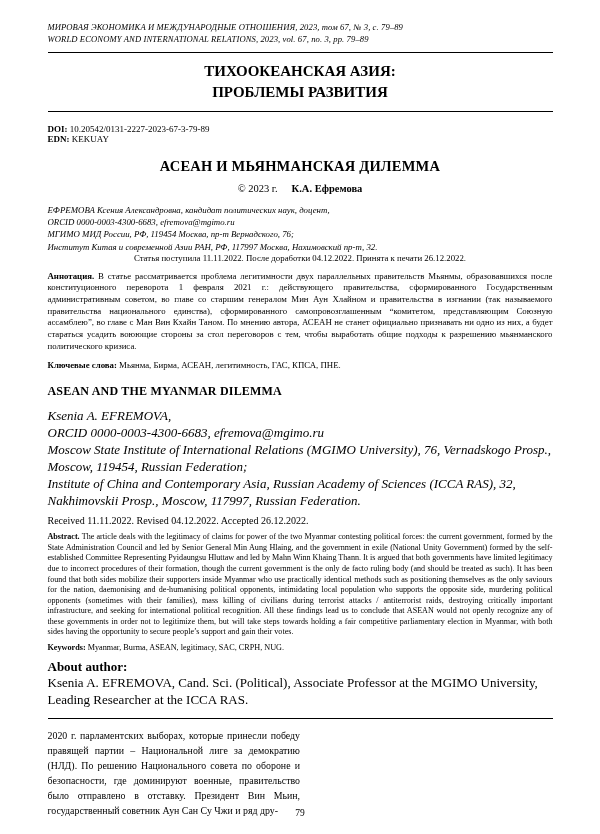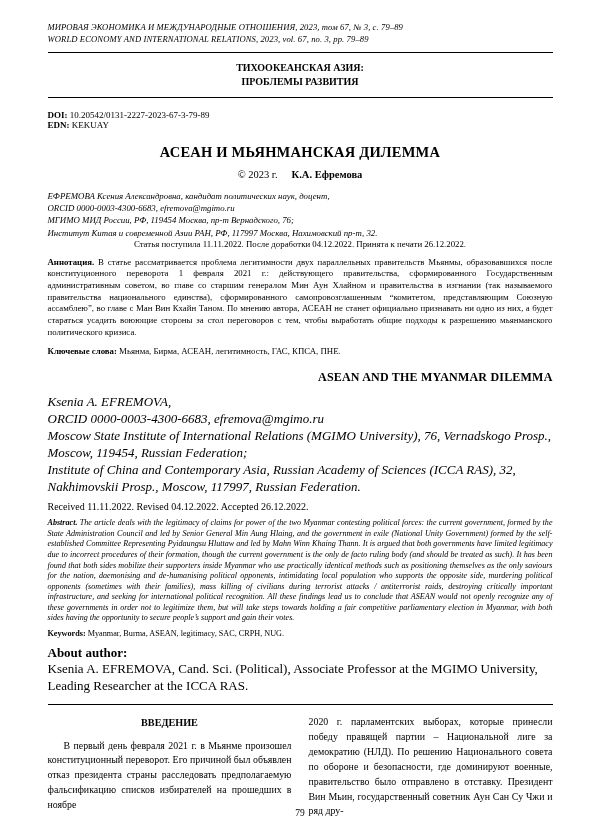--- a/index.html
+++ b/index.html
@@ -5,33 +5,33 @@
   * { margin:0; padding:0; box-sizing:border-box; }
   html,body { background:#ffffff; }
   .page {
     width:585px; height:834px; margin:0 auto; position:relative;
     background:#ffffff; color:#000;
     font-family:"Liberation Serif", serif;
     padding:22px 40px 18px 40px; overflow:hidden;
   }
   .journal-line { font-style:italic; font-size:8.6px; line-height:1.35; letter-spacing:.1px; }
   .rule { border:none; border-top:1px solid #000; margin:7px 0; }
-  .banner { text-align:center; font-weight:bold; font-size:10px; line-height:1.4; margin:8px 0 8px; }
+  .banner { text-align:center; font-weight:bold; font-size:15px; line-height:1.4; margin:8px 0 8px; }
   .doi-row { display:flex; justify-content:space-between; font-size:9px; margin:12px 0 4px;flex-direction:column; }
   .ru-title { text-align:center; font-weight:bold; font-size:14.5px; letter-spacing:.2px; margin-top:14px; }
   .copy-line { text-align:center; font-size:10.5px; margin-top:8px; }
   .copy-line .name { font-weight:bold; margin-left:14px;text-align:right; }
   .author-block { font-style:italic; font-size:8.8px; line-height:1.38; margin-top:10px; }
   .received-ru { text-align:center; font-size:8.8px; margin-top:0; }
   .para { font-size:8.8px; line-height:1.33; text-align:justify; margin-top:8px; }
   .kw { font-size:8.8px; margin-top:7px; }
-  .en-title { text-align:right; font-weight:bold; font-size:12px; margin-top:14px; letter-spacing:.2px; }
+  .en-title { text-align:left; font-weight:bold; font-size:12px; margin-top:14px; letter-spacing:.2px; }
   .author-block-en { font-style:italic; font-size:13px; line-height:1.32; margin-top:8px; }
   .received-en { font-size:10px; margin-top:6px; }
-  .para-en { font-size:8.1px; line-height:1.3; text-align:justify; margin-top:6px;font-style:italic; }
+  .para-en { font-size:8.1px; line-height:1.3; text-align:justify; margin-top:6px; }
   .kw-en { font-size:8.2px; margin-top:5px; }
   .about { font-size:13px; line-height:1.3; margin-top:7px; }
   .body-rule { margin-top:9px; }
   .columns { display:flex; gap:17px; margin-top:10px; }
   .col { width:50%; font-size:9.9px; line-height:1.5; text-align:justify; }
   .intro-heading { text-align:center; font-weight:bold; font-size:10.2px; margin-bottom:8px; }
   .col p { text-indent:16px; }
   .col.right p { text-indent:0; }
   .page-num { position:absolute; bottom:16px; left:0; right:0; text-align:center; font-size:9.5px; }
   b { font-weight:bold; }
@@ -93,24 +93,20 @@
   <div class="kw-en"><b>Keywords:</b> <span>Myanmar, Burma, ASEAN, legitimacy, SAC, CRPH, NUG.</span></div>
 
   <div class="about">
     <div><b>About author:</b></div>
     <div>Ksenia A. EFREMOVA, Cand. Sci. (Political), Associate Professor at the MGIMO University, Leading Researcher at the ICCA RAS.</div>
   </div>
 
   <hr class="rule body-rule">
 
   <div class="columns">
-    <div class="col left">
-      <div class="intro-heading">ВВЕДЕНИЕ</div>
-      <p>В первый день февраля 2021 г. в Мьянме произошел конституционный переворот. Его причиной был объявлен отказ президента страны расследовать предполагаемую фальсификацию списков избирателей на прошедших в ноябре</p>
-    </div>
     <div class="col right">
       <p>2020 г. парламентских выборах, которые принесли победу правящей партии – Национальной лиге за демократию (НЛД). По решению Национального совета по обороне и безопасности, где доминируют военные, правительство было отправлено в отставку. Президент Вин Мьин, государственный советник Аун Сан Су Чжи и ряд дру-</p>
     </div>
   </div>
 
   <div class="page-num">79</div>
 
 </div>
 
 </body></html>

